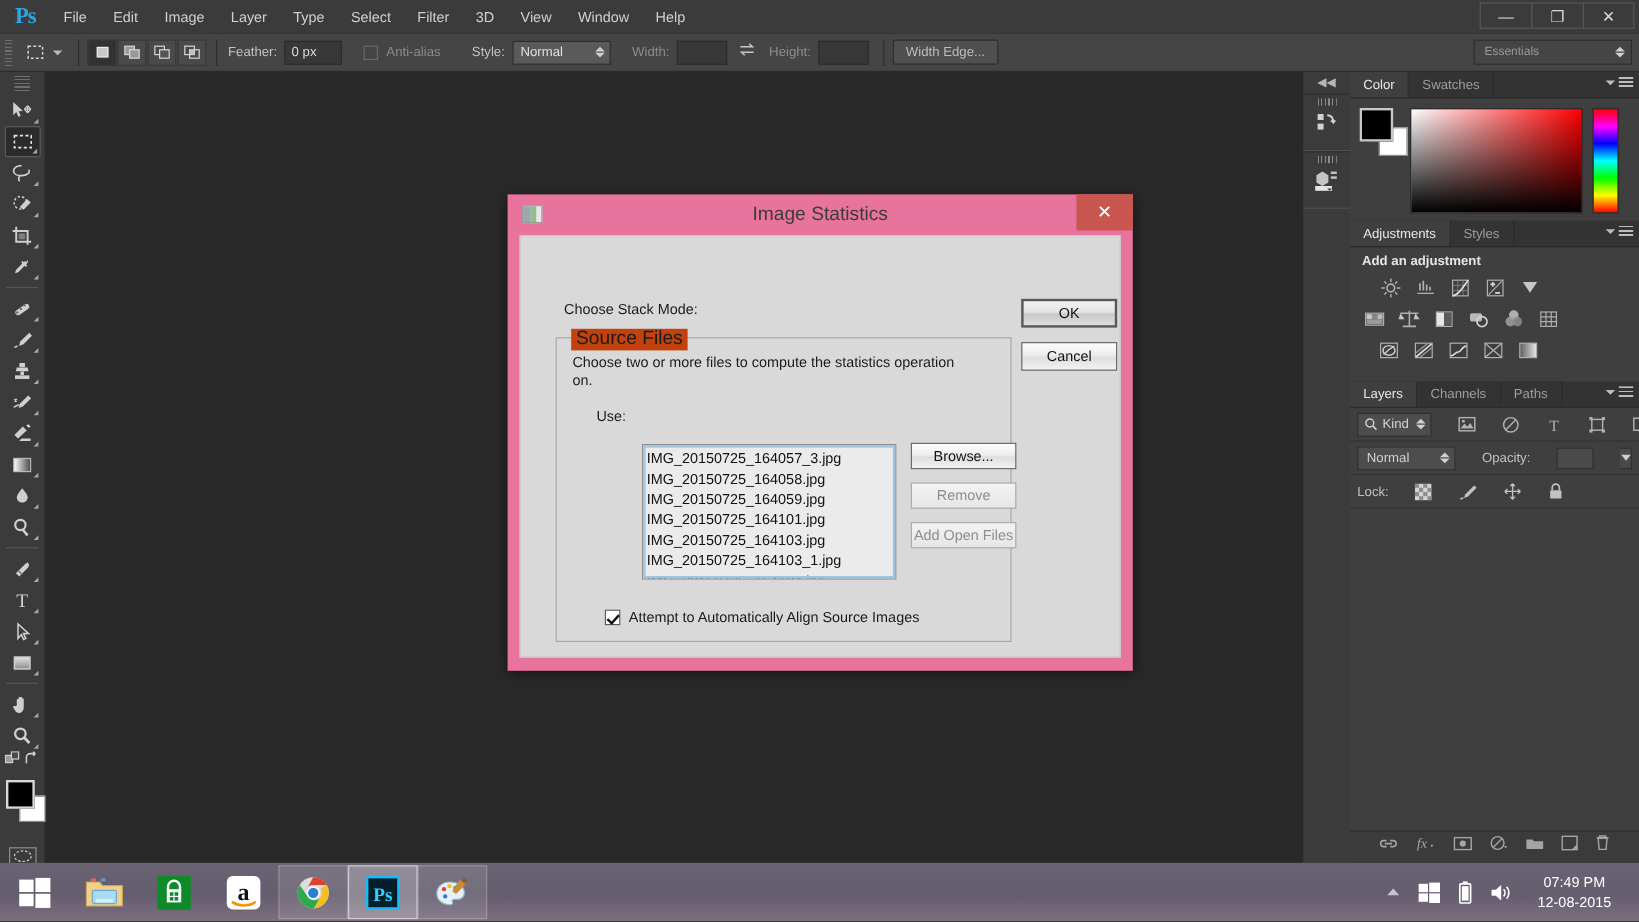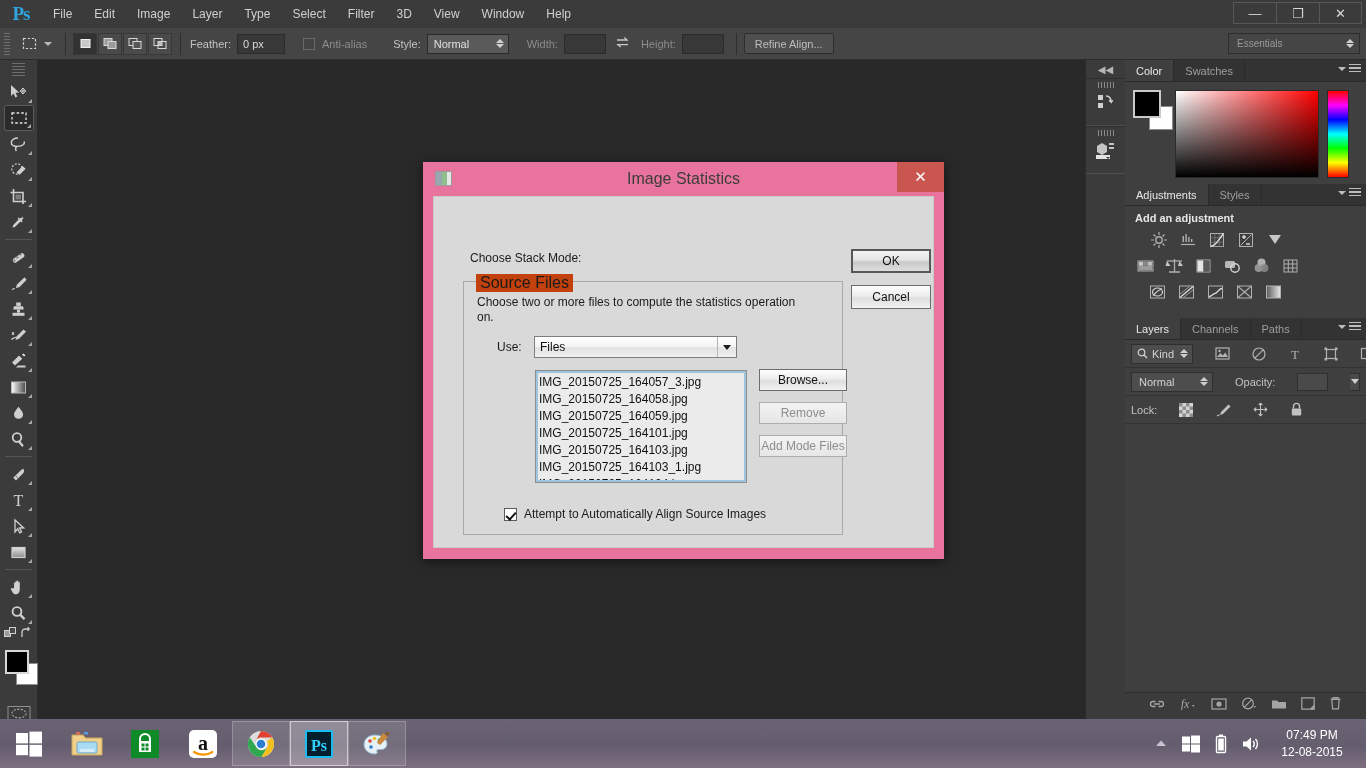--- a/index.html
+++ b/index.html
@@ -328,21 +328,21 @@
       <svg width="15" height="13" viewBox="0 0 15 13">
           <path d="M2 4h10l-2.6-2.4M13 8.6H3l2.6 2.4" fill="none" stroke="#c7c7c7" stroke-width="1.3"></path>
         </svg>
     </div>
     <div style="display:flex;align-items:center">
       <div class="opt-label dim">Height:</div>
       <div class="opt-field" style="width:42px"></div>
     </div>
 
     <div class="optsep" style="margin-left:12px"></div>
-    <div class="refine-btn">Refine Align...</div>
+    <div class="refine-btn">Width Edge...</div>
 
     <div class="essentials">
       <span>Essentials</span>
       <span class="spin">
           <i class="up"></i>
           <i class="dn"></i>
         </span>
     </div>
   </div>
 
@@ -875,42 +875,36 @@
 
       <div class="d-btn strong" style="position:absolute;left:417px;top:52px;width:80px;height:24px">OK</div>
       <div class="d-btn" style="position:absolute;left:417px;top:88px;width:80px;height:24px">Cancel</div>
 
       <div class="group" style="left:29px;top:84px;width:380px;height:254px">
         <div class="group-legend">Source Files</div>
 
         <div class="d-label" style="position:absolute;left:13px;top:13px;width:330px;line-height:15px">Choose two or more files to compute the statistics operation on.</div>
 
         <div class="d-label" style="position:absolute;left:33px;top:58px">Use:</div>
-        <div class="d-select" style="position:absolute;left:70px;top:54px;width:203px;height:22px">
-          <span>Files</span>
-          <span class="arrowbox">
-              <span class="d-arrow"></span>
-            </span>
-        </div>
 
         <div class="listbox" style="position:absolute;left:71px;top:88px;width:212px;height:113px">
           <div id="filelist">
               <div class="listitem">IMG_20150725_164057_3.jpg</div>
               <div class="listitem">IMG_20150725_164058.jpg</div>
               <div class="listitem">IMG_20150725_164059.jpg</div>
               <div class="listitem">IMG_20150725_164101.jpg</div>
               <div class="listitem">IMG_20150725_164103.jpg</div>
               <div class="listitem">IMG_20150725_164103_1.jpg</div>
               <div class="listitem">IMG_20150725_164104.jpg</div>
             </div>
         </div>
 
         <div class="d-btn" style="position:absolute;left:295px;top:87px;width:88px;height:22px">Browse...</div>
         <div class="d-btn disabled" style="position:absolute;left:295px;top:120px;width:88px;height:22px">Remove</div>
-        <div class="d-btn disabled" style="position:absolute;left:295px;top:153px;width:88px;height:22px">Add Mode Files</div>
+        <div class="d-btn disabled" style="position:absolute;left:295px;top:153px;width:88px;height:22px">Add Open Files</div>
 
         <div style="position:absolute;left:40px;top:225px;display:flex;align-items:center;gap:7px">
           <span class="cbox checked"></span>
           <span class="d-label">Attempt to Automatically Align Source Images</span>
         </div>
       </div>
     </div>
   </div>
 
   <div class="taskbar">

